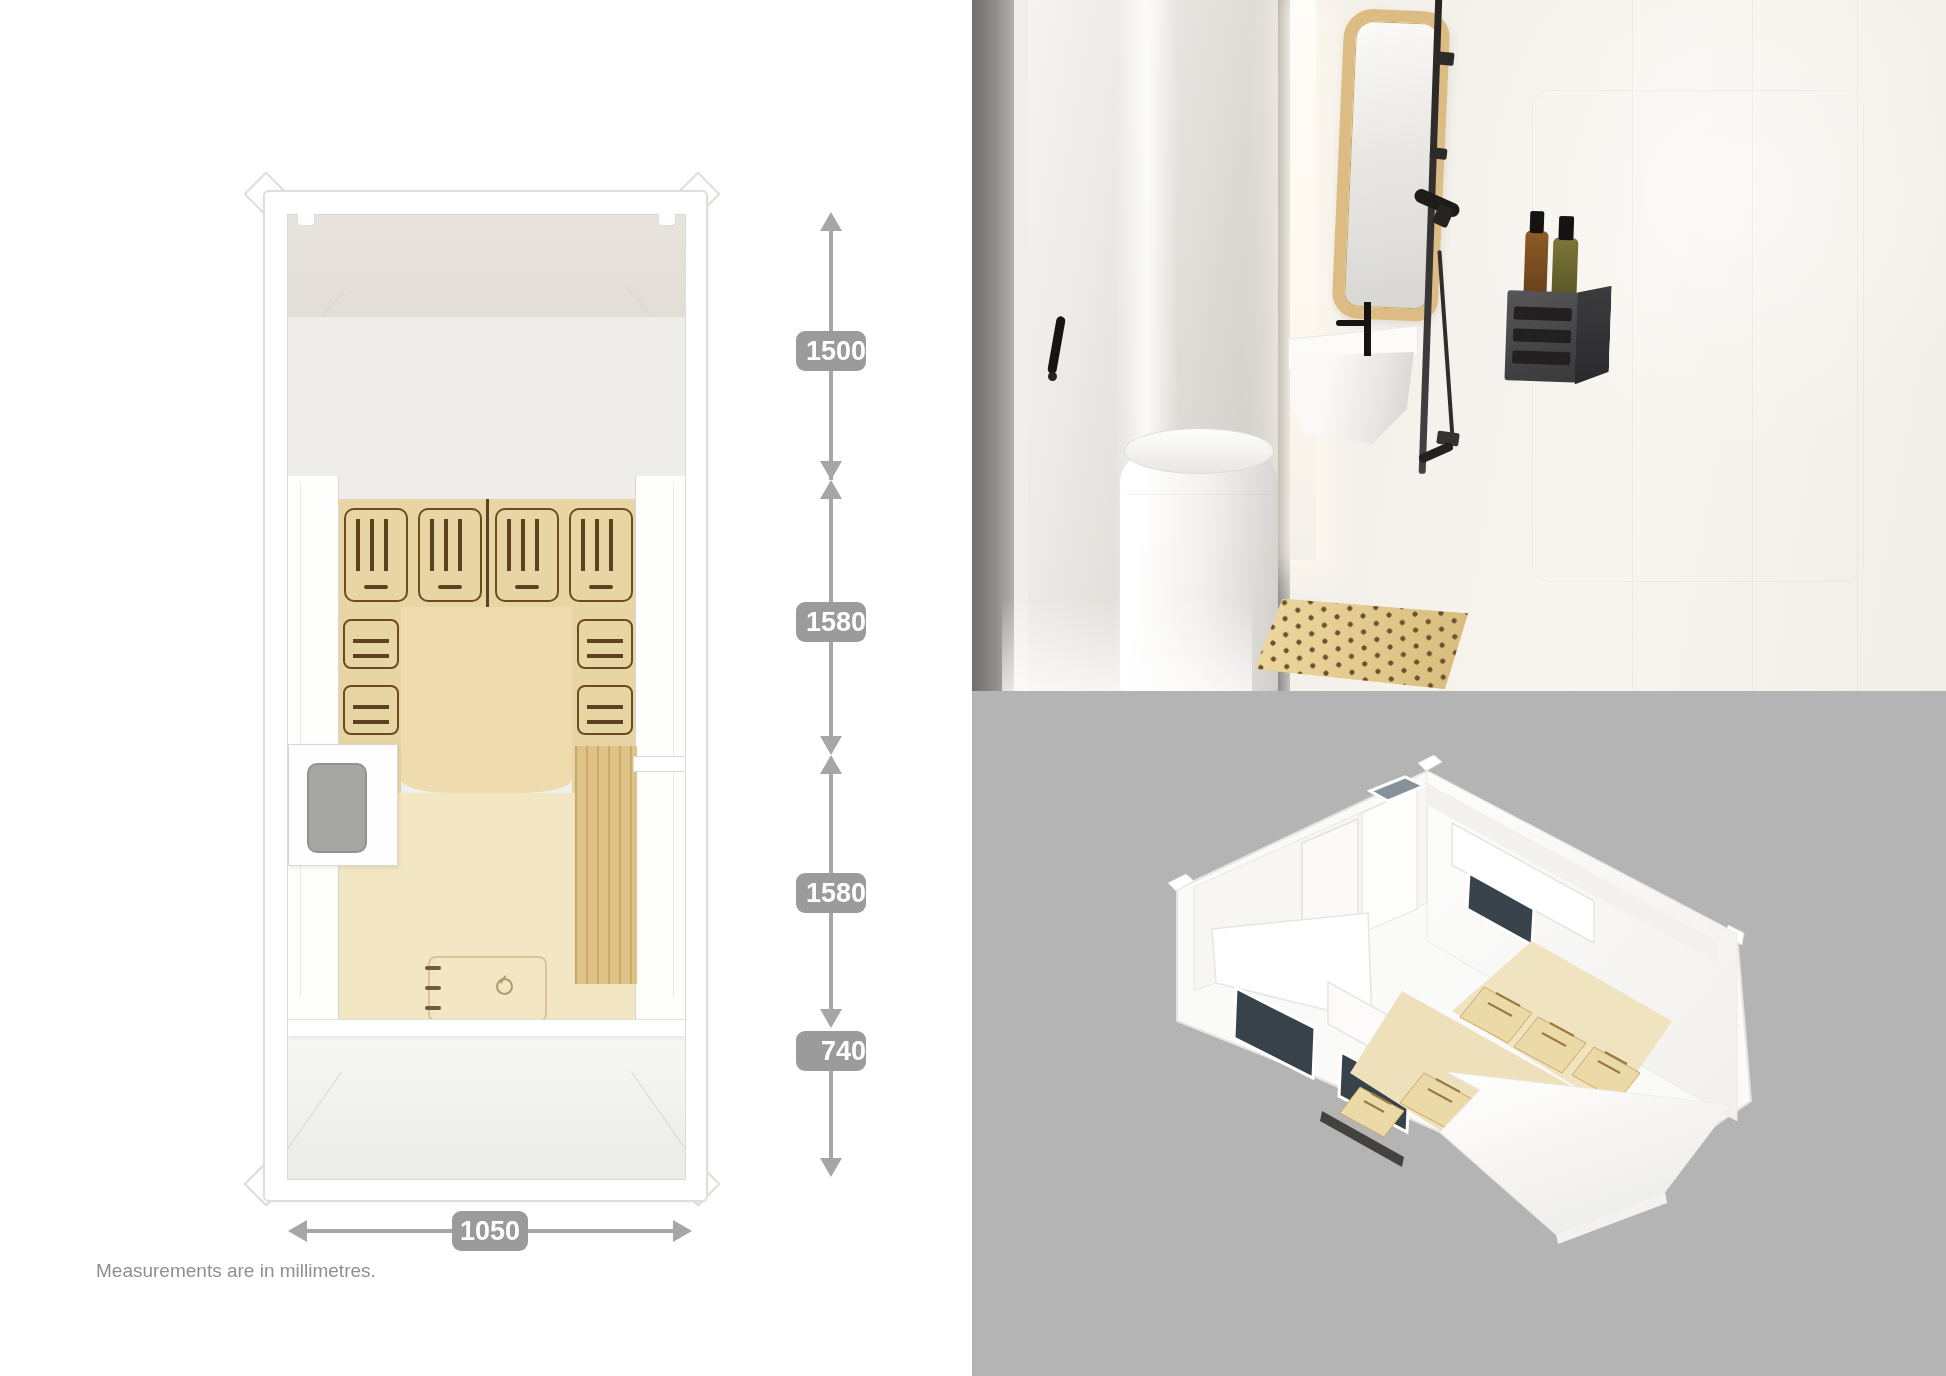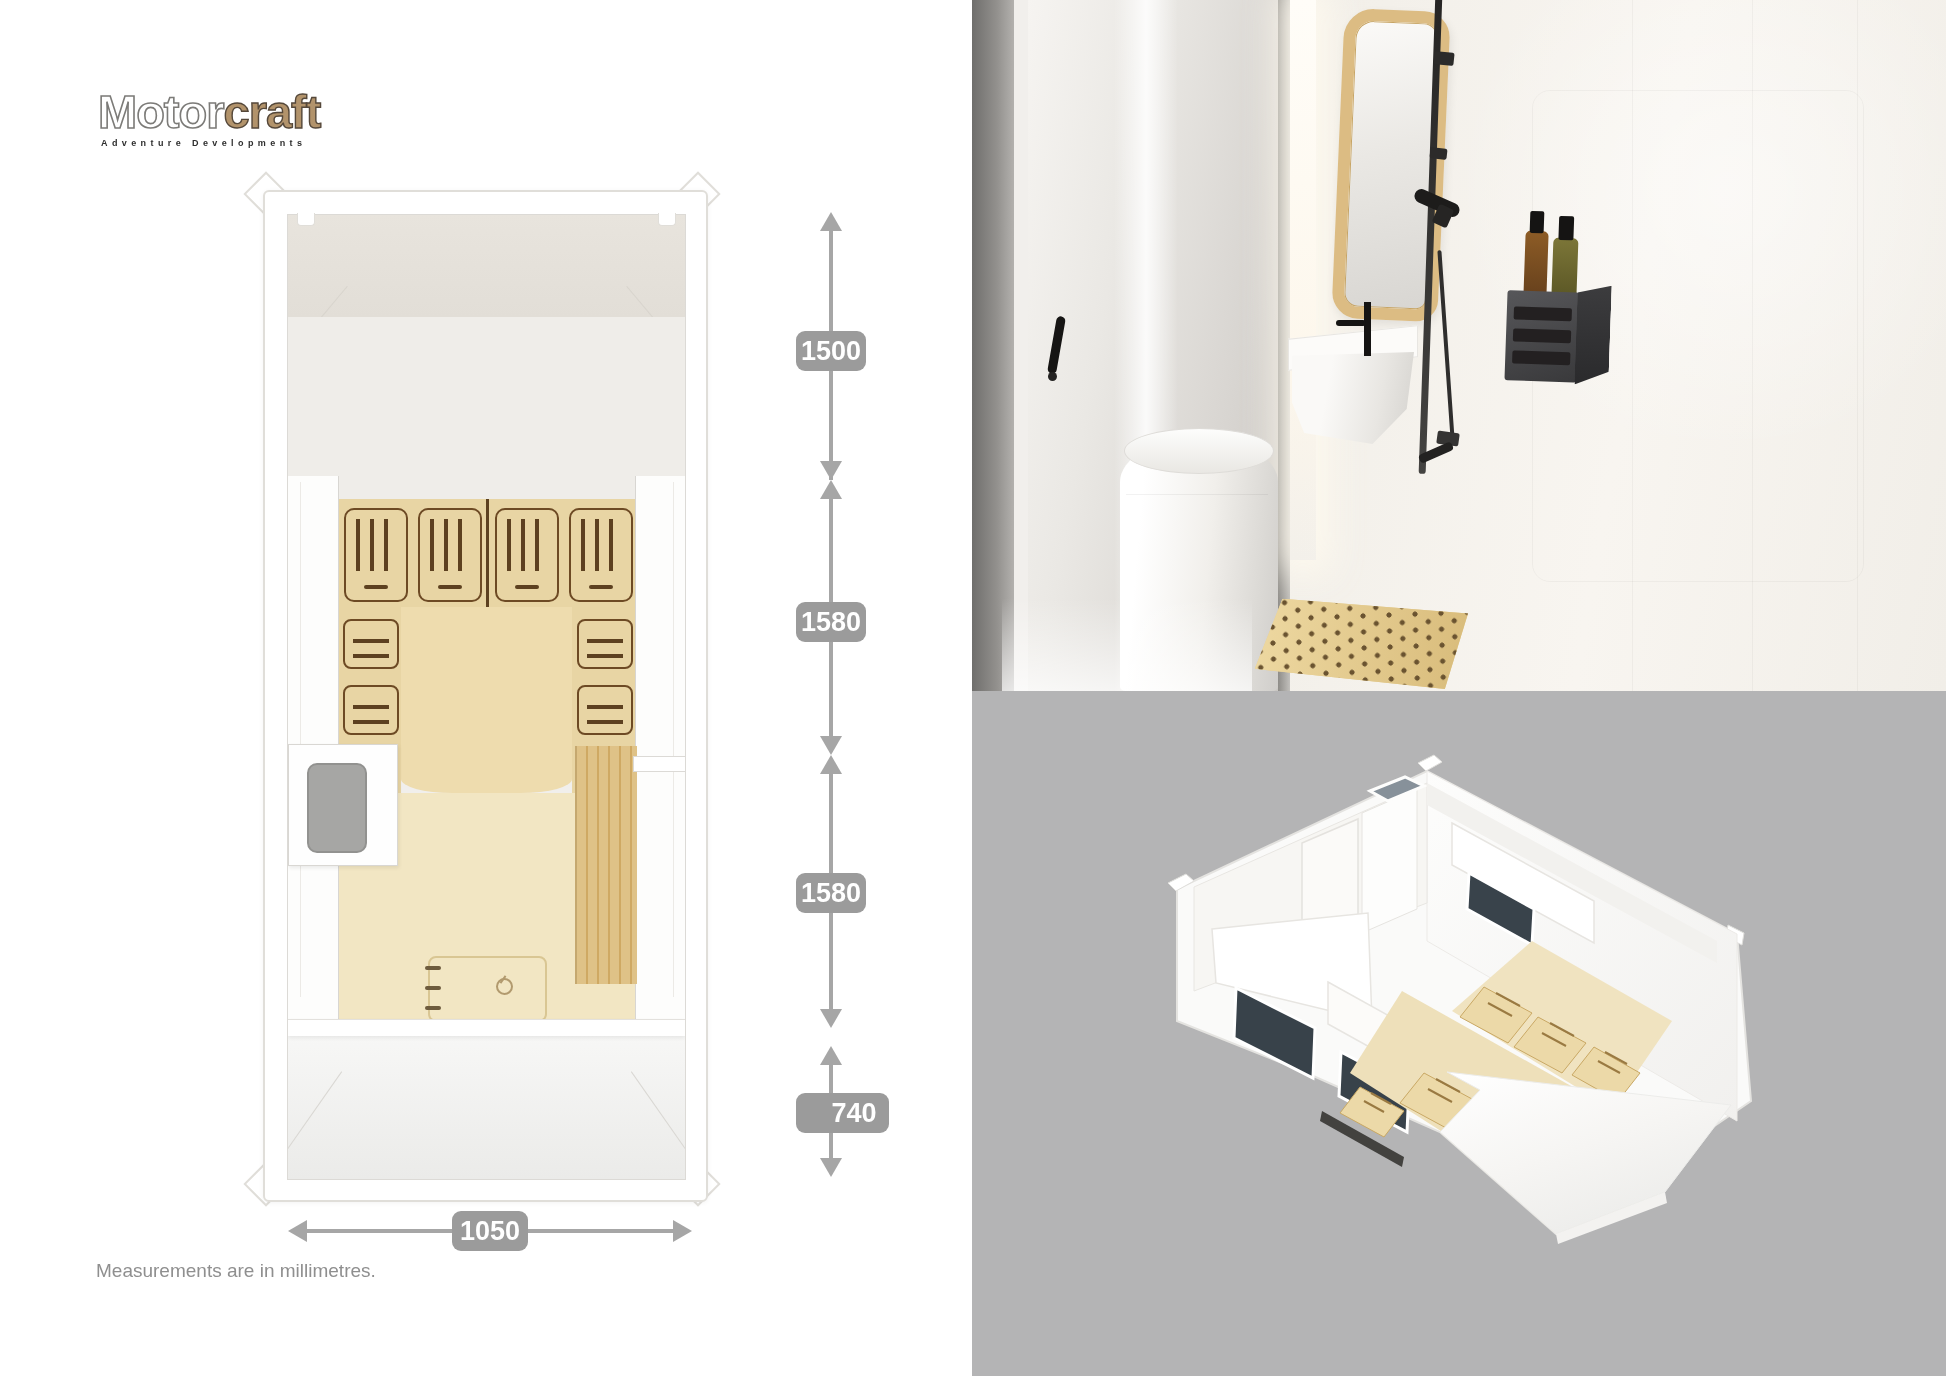--- a/index.html
+++ b/index.html
@@ -16,21 +16,21 @@
   .vline{position:absolute;left:829px;width:4px;background:#a6a6a6;}
   .hline{position:absolute;top:1229px;height:4px;background:#a6a6a6;}
   .arr{position:absolute;width:0;height:0;border-left:11px solid transparent;border-right:11px solid transparent;}
   .arr.up{border-bottom:19px solid #a6a6a6;}
   .arr.down{border-top:19px solid #a6a6a6;}
   .arrh{position:absolute;width:0;height:0;border-top:11px solid transparent;border-bottom:11px solid transparent;}
   .arrh.left{border-right:19px solid #a6a6a6;}
   .arrh.right{border-left:19px solid #a6a6a6;}
   .badge{position:absolute;background:#9b9b9b;color:#fff;font-weight:bold;font-size:27px;
          text-align:center;border-radius:9px;height:40px;line-height:40px;}
-  .badge.v{width:70px;left:796px;}
+  .badge.v{width:70px;left:796px;text-align:right;}
   .note{position:absolute;left:96px;top:1260px;font-size:19px;color:#8f8f8f;}
   
   #plan{position:absolute;left:263px;top:190px;width:445px;height:1012px;}
   .tab{position:absolute;width:28px;height:28px;background:#fff;border:2px solid #e0ded9;transform:rotate(45deg);z-index:0;}
   #frame{position:absolute;inset:0;background:#fff;border:2px solid #e0ded9;border-radius:6px;z-index:1;
          box-shadow:0 1px 5px rgba(0,0,0,.05);}
   #interior{position:absolute;left:24px;top:24px;width:397px;height:964px;background:#f1efec;
             border:1px solid #dcdad6;overflow:hidden;z-index:2;}
   .cab{position:absolute;left:0;top:0;width:397px;height:102px;background:linear-gradient(#e8e4dd,#e2ded7);}
   .cabline{position:absolute;width:1px;height:96px;background:#d5d1c9;opacity:.8;}
@@ -138,24 +138,20 @@
   .floorshine{position:absolute;left:30px;top:598px;width:250px;height:93px;
         background:linear-gradient(180deg,rgba(255,255,255,0),rgba(255,255,255,.7));}
   
   #iso{position:absolute;left:972px;top:691px;width:974px;height:685px;background:#b4b4b5;}
 </style>
 </head>
 <body>
 
 <div id="stage">
 
-  <div id="logo">
-    <div class="word"><span class="main">Motor</span><span class="accent">craft</span></div>
-    <div class="tagline">Adventure Developments</div>
-  </div>
 
   <div id="plan">
     <div class="tab" style="left:-13px;top:-12px;"></div>
     <div class="tab" style="left:419px;top:-12px;"></div>
     <div class="tab" style="left:-13px;top:978px;"></div>
     <div class="tab" style="left:419px;top:978px;"></div>
     <div id="frame"></div>
     <div class="notch" style="left:34px;top:23px;"></div>
     <div class="notch" style="left:395px;top:23px;"></div>
     <div id="interior">
@@ -239,21 +235,21 @@
     <div class="vline" style="top:774px;height:235px;"></div>
     <div class="arr down" style="left:820px;top:1009px;"></div>
 
     <div class="arr up" style="left:820px;top:1046px;"></div>
     <div class="vline" style="top:1064px;height:94px;"></div>
     <div class="arr down" style="left:820px;top:1158px;"></div>
 
     <div class="badge v" style="top:331px;">1500</div>
     <div class="badge v" style="top:602px;">1580</div>
     <div class="badge v" style="top:873px;">1580</div>
-    <div class="badge v" style="top:1093px;padding-left:23px;">740</div>
+    <div class="badge v" style="top:1031px;">740</div>
   </div>
 
   <div>
     <div class="arrh left" style="left:288px;top:1220px;"></div>
     <div class="hline" style="left:305px;width:370px;"></div>
     <div class="arrh right" style="left:673px;top:1220px;"></div>
     <div class="badge" style="left:452px;top:1211px;width:76px;">1050</div>
   </div>
 
   <div class="note">Measurements are in millimetres.</div>

